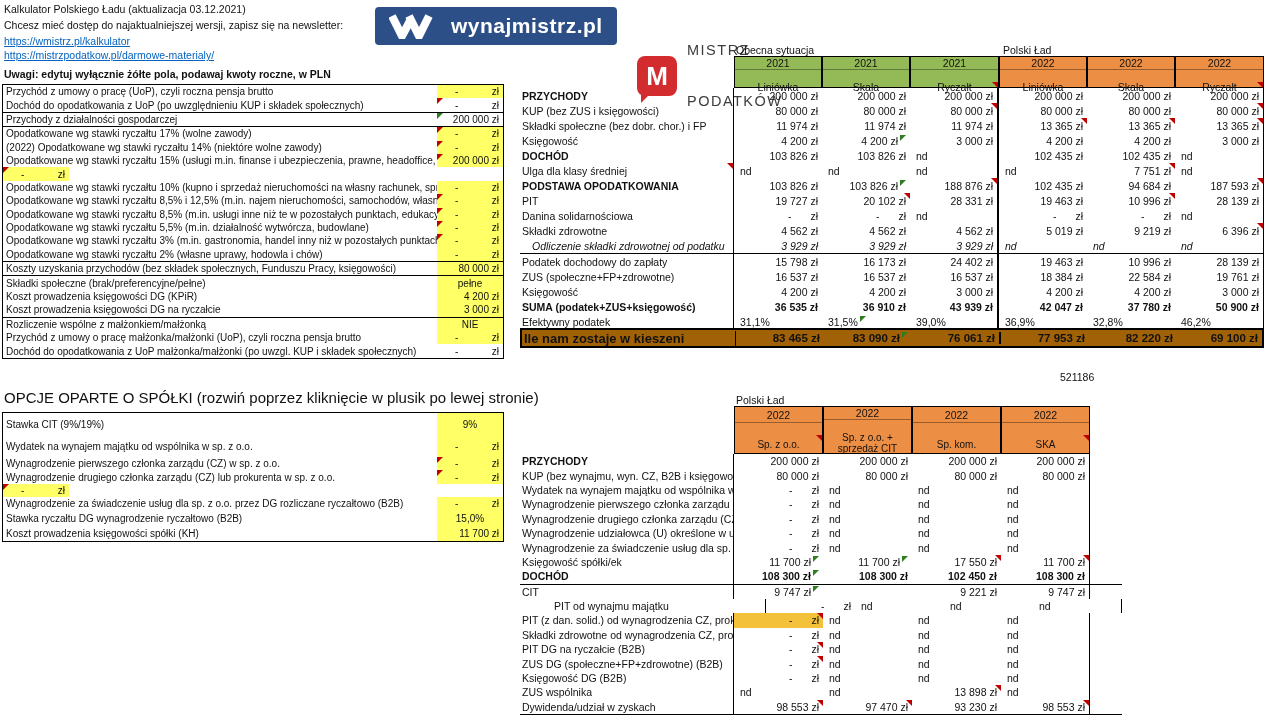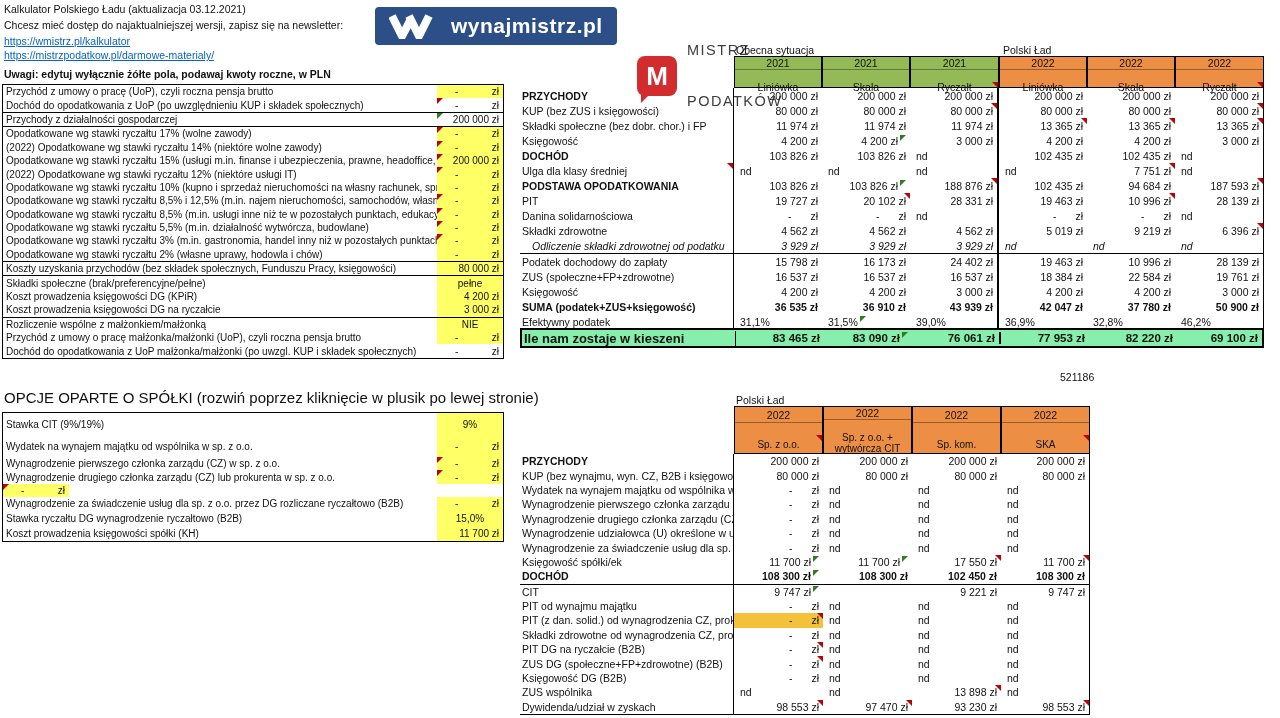--- a/index.html
+++ b/index.html
@@ -34,21 +34,21 @@
           white-space:pre;overflow:hidden;position:relative;}
   .tcell{box-sizing:border-box;display:flex;align-items:center;position:relative;white-space:pre;
          padding:0 4px;overflow:hidden;}
   .v-right{justify-content:flex-end;}
   .v-left{justify-content:flex-start;padding-left:6px;}
   .sepR{border-right:2px solid #000;}
   .endR{border-right:1.5px solid #000;}
   .dw{display:inline-flex;justify-content:space-between;width:30px;}
   .ltable .dw{width:44px;}
   
-  .sumrow{display:flex;position:absolute;border:2px solid #000;box-sizing:border-box;background:#86efac;align-items:center;}
+  .sumrow{display:flex;position:absolute;border:2px solid #000;box-sizing:border-box;background:#a16207;align-items:center;}
   .sumrow .tlabel{font-size:13px;font-weight:bold;border-right:1.5px solid #000;}
   .sumrow .tcell{font-size:11.5px;font-weight:bold;}
   
   .rtr{position:absolute;top:0;right:0;width:0;height:0;border-top:6px solid var(--flag_red);
        border-left:6px solid transparent;}
   .mtl{position:absolute;top:0;left:0;width:0;height:0;border-right:6px solid transparent;}
   .mtl.red{border-top:6px solid var(--flag_red);}
   .mtl.green{border-top:6px solid var(--flag_green);}
   .gflag{display:inline-block;width:0;height:0;border-top:6px solid var(--flag_green);
          border-right:6px solid transparent;margin-left:2px;position:relative;top:-3px;}
@@ -109,21 +109,20 @@
       </div>
       <div class="lrow" style="height: 13.4px;">
         <span class="llabel">(2022) Opodatkowane wg stawki ryczałtu 14% (niektóre wolne zawody)</span>
         <div class="lval bg-y v-right"><span class="dw"><span>-</span><span>zł</span></span><span class="mtl red"></span></div>
       </div>
       <div class="lrow" style="height: 13.4px;">
         <span class="llabel">Opodatkowane wg stawki ryczałtu 15% (usługi m.in. finanse i ubezpieczenia, prawne, headoffice,</span>
         <div class="lval bg-y v-right"><span>200 000 zł</span><span class="mtl red"></span></div>
       </div>
       <div class="lrow" style="height: 13.4px;">
-        <span class="llabel">(2022) Opodatkowane wg stawki ryczałtu 12% (niektóre usługi IT)</span>
         <div class="lval bg-y v-right"><span class="dw"><span>-</span><span>zł</span></span><span class="mtl red"></span></div>
       </div>
       <div class="lrow" style="height: 13.4px;">
         <span class="llabel">Opodatkowane wg stawki ryczałtu 10% (kupno i sprzedaż nieruchomości na własny rachunek, sprzedaż</span>
         <div class="lval bg-y v-right"><span class="dw"><span>-</span><span>zł</span></span></div>
       </div>
       <div class="lrow" style="height: 13.4px;">
         <span class="llabel">Opodatkowane wg stawki ryczałtu 8,5% i 12,5% (m.in. najem nieruchomości, samochodów, własności</span>
         <div class="lval bg-y v-right"><span class="dw"><span>-</span><span>zł</span></span><span class="mtl red"></span></div>
       </div>
@@ -400,21 +399,21 @@
 
   <div id="t2" class="abs" style="left:520px;top:394px;width:570px;height:324px;">
     <div class="abs grp-label" style="left:216px;top:0;">Polski Ład</div>
     <div id="t2head" class="thead" style="left:214px;top:12px;">
         <div class="hcell ho" style="width: 89px; height: 48px;">
           <div class="hyear">2022</div>
           <div class="hname" style="font-size: 10px;">Sp. z o.o.<span class="rtr"></span></div>
         </div>
         <div class="hcell ho" style="width: 89px; height: 48px;">
           <div class="hyear">2022</div>
-          <div class="hname" style="font-size: 10px;">Sp. z o.o. + wytwórcza CIT</div>
+          <div class="hname" style="font-size: 10px;">Sp. z o.o. + sprzedaż CIT</div>
         </div>
         <div class="hcell ho" style="width: 89px; height: 48px;">
           <div class="hyear">2022</div>
           <div class="hname" style="font-size: 10px;">Sp. kom.</div>
         </div>
         <div class="hcell ho" style="width: 89px; height: 48px;">
           <div class="hyear">2022</div>
           <div class="hname" style="font-size: 10px;">SKA<span class="rtr"></span></div>
         </div>
       </div>
@@ -483,21 +482,21 @@
           <div class="tcell b endR v-right" style="width: 89px;"><span>108 300 zł</span></div>
         </div>
         <div class="trow" style="height: 14.4px;">
           <div class="tlabel" style="width: 214px;">CIT</div>
           <div class="tcell v-right" style="width: 89px;"><span>9 747 zł</span><span class="gflag"></span></div>
           <div class="tcell v-right" style="width: 89px; margin-top: 36px;"><span>10 830 zł</span><span class="rtr"></span></div>
           <div class="tcell v-right" style="width: 89px;"><span>9 221 zł</span></div>
           <div class="tcell endR v-right" style="width: 89px;"><span>9 747 zł</span></div>
         </div>
         <div class="trow" style="height: 14.4px;">
-          <div class="tlabel" style="width: 214px;">PIT od wynajmu majątku</div>
+          <div class="tlabel" style="width: 214px; margin-left: 32px;">PIT od wynajmu majątku</div>
           <div class="tcell v-right" style="width: 89px;"><span class="dw"><span>-</span><span>zł</span></span></div>
           <div class="tcell v-left" style="width: 89px;"><span>nd</span></div>
           <div class="tcell v-left" style="width: 89px;"><span>nd</span></div>
           <div class="tcell endR v-left" style="width: 89px;"><span>nd</span></div>
         </div>
         <div class="trow" style="height: 14.4px;">
           <div class="tlabel" style="width: 214px;">PIT (z dan. solid.) od wynagrodzenia CZ, prok., U</div>
           <div class="tcell bg-gold v-right" style="width: 89px;"><span class="dw"><span>-</span><span>zł</span></span><span class="rtr"></span></div>
           <div class="tcell v-left" style="width: 89px;"><span>nd</span></div>
           <div class="tcell v-left" style="width: 89px;"><span>nd</span></div>

